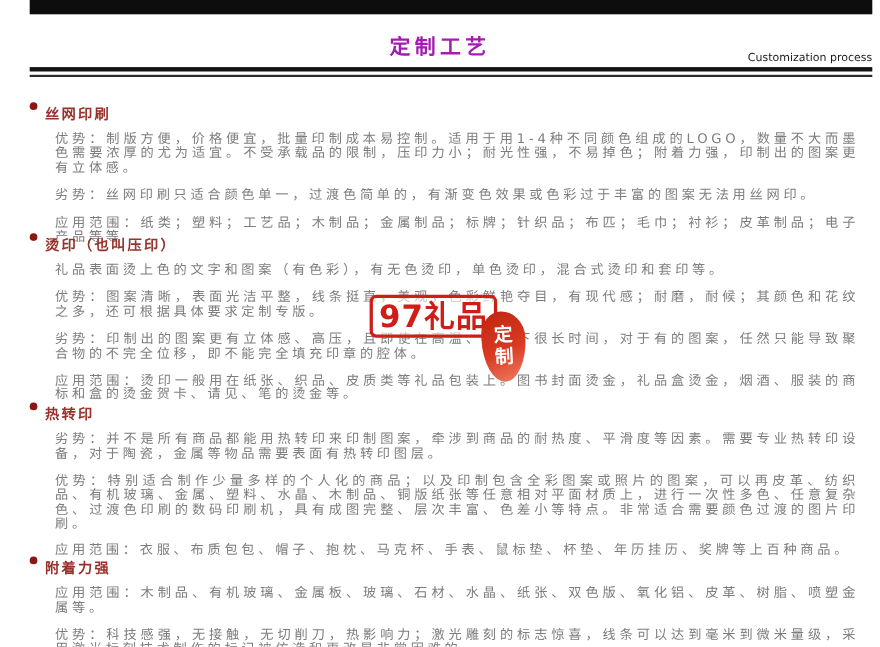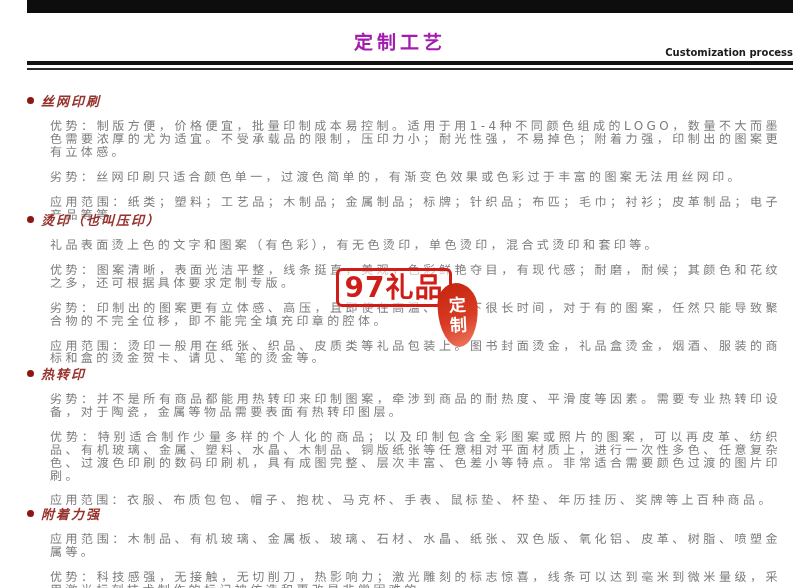--- a/index.html
+++ b/index.html
@@ -6,28 +6,28 @@
   body {
     width:800px; height:588px; background:#ffffff; position:relative;
     overflow:hidden; font-family:"DejaVu Sans", sans-serif;
   }
   .topbar { position:absolute; left:27px; top:0; width:766px; height:13px; background:#0d0d0d; }
   .header-title {
     position:absolute; top:27px; left:0; width:800px; text-align:center;
     font-size:19px; font-weight:bold; letter-spacing:4px; color:#a21caf;
   }
   .header-sub {
-    position:absolute; top:47px; right:7px; font-size:10px; font-weight:bold; color:#1c1c1c;
+    position:absolute; top:47px; right:7px; font-size:10px; font-weight:normal; color:#1c1c1c;
   }
   .rule {
     position:absolute; left:27px; top:61px; width:766px; height:3px;
     border-top:4px solid #131313; border-bottom:2px solid #2b2b2b;
   }
   .section { position:absolute; left:27px; width:766px; }
-  .sec-head { display:flex; align-items:center; height:15px; margin-bottom:7px;font-style:italic; }
+  .sec-head { display:flex; align-items:flex-start; height:15px; margin-bottom:7px; }
   .bullet {
     width:7px; height:7px; border-radius:50%; background:#8c1712; flex:0 0 auto; margin-right:7px;
   }
   .sec-title { color:#97322c; font-size:13px; font-weight:bold; letter-spacing:2px; }
   .sec-body {
     color:#7d7d7d; font-size:12px; line-height:12.9px; letter-spacing:3.4px;
     text-align:justify; padding-left:11px;
   }
   .sec-body p { margin:12px; }
   

